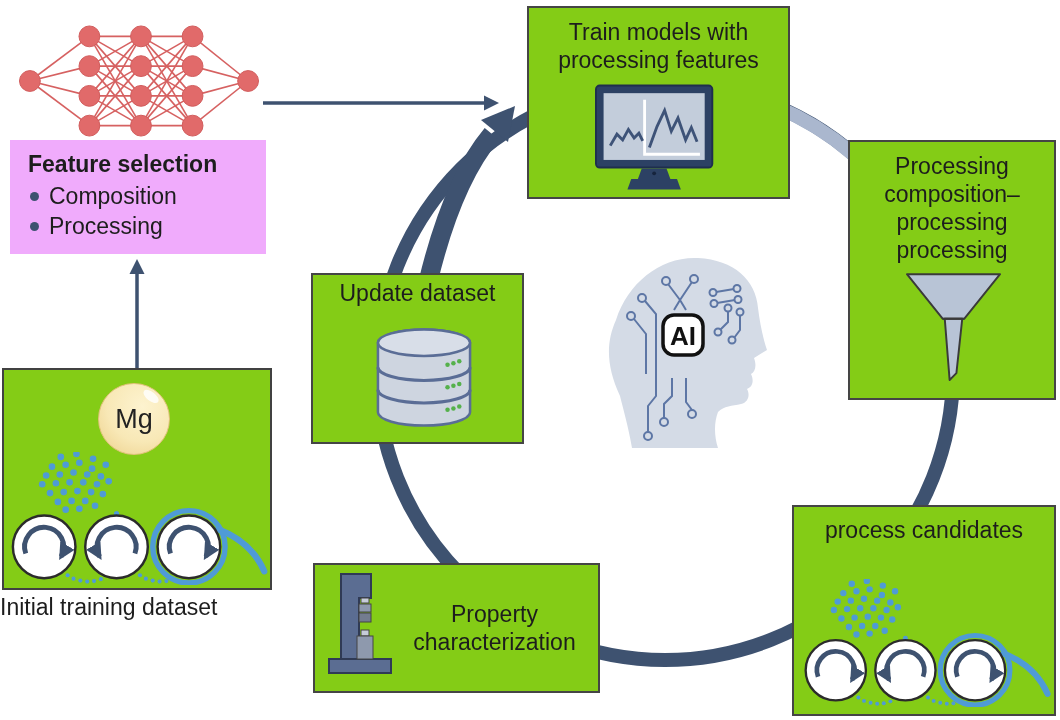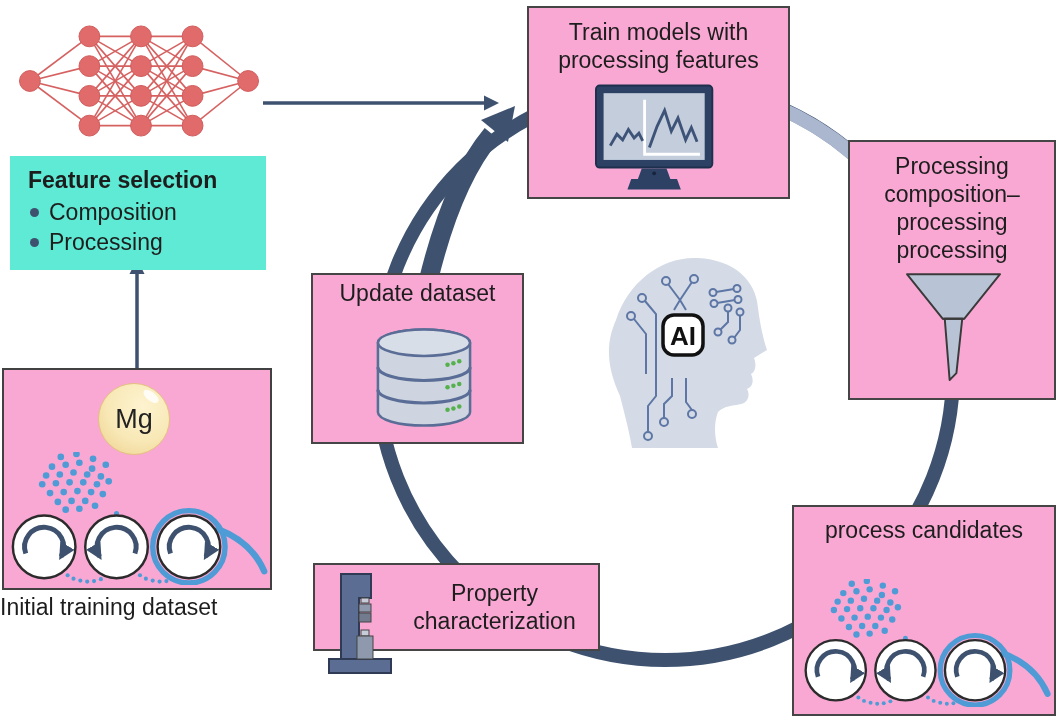--- a/index.html
+++ b/index.html
@@ -1,46 +1,46 @@
 <!DOCTYPE html>
 <html><head>
 <meta charset="utf-8">
 <style>
   html,body{margin:0;padding:0;background:#fff;}
   .canvas{position:relative;width:1060px;height:720px;background:#ffffff;overflow:hidden;
           font-family:"Liberation Sans",sans-serif;color:#1d1d1d;}
   svg{display:block;}
   .bg-svg{position:absolute;left:0;top:0;}
-  .box{position:absolute;background:#f9a8d4;border:2px solid #454545;box-sizing:border-box;
+  .box{position:absolute;background:#84cc16;border:2px solid #454545;box-sizing:border-box;
        text-align:center;z-index:3;}
   .box .ln{display:block;font-size:23px;line-height:1.22;}
   .icon-abs{position:absolute;}
   #panel-feature{position:absolute;left:10px;top:140px;width:256px;height:114px;
-       background:#5eead4;z-index:3;padding:11px 0 0 18px;box-sizing:border-box;text-align:left;margin-top:16px;}
+       background:#f0abfc;z-index:3;padding:11px 0 0 18px;box-sizing:border-box;text-align:left;}
   #panel-feature .title{font-weight:bold;font-size:23px;margin-bottom:5px;}
   .bullet{display:flex;align-items:center;margin-top:3px;}
   .bullet .dot{width:9px;height:9px;border-radius:50%;background:#3e5270;margin:0 10px 0 2px;flex:0 0 auto;}
   .bullet span.txt{font-size:23px;}
   #nn-svg{position:absolute;left:18px;top:24px;z-index:2;}
   #box-initial{left:2px;top:368px;width:270px;height:222px;border-color:#414141;text-decoration:underline;}
   .elem{position:absolute;border-radius:50%;display:flex;align-items:center;justify-content:center;
         font-size:27px;color:#222;}
   .elem .hl{position:absolute;right:13%;top:11%;width:26%;height:13%;background:rgba(255,255,255,.8);
         border-radius:50%;transform:rotate(38deg);}
   #elem-mg{left:94px;top:13px;width:70px;height:70px;
         background:radial-gradient(circle at 62% 32%, #fdf3cf 0%, #f8e8b6 55%, #eccf8a 100%);
         border:1px solid #e3c27c;}
   #elem-zn{left:172px;top:19px;width:74px;height:74px;
         background:radial-gradient(circle at 64% 30%, #ebce7a 0%, #d9b145 55%, #c0952f 100%);
         border:1px solid #b08a28;}
   #lbl-initial{position:absolute;left:0;top:594px;width:276px;font-size:23px;z-index:3;}
   #box-train{left:527px;top:6px;width:263px;height:193px;padding-top:10px;}
   #box-recommend{left:848px;top:140px;width:208px;height:260px;padding-top:10px;}
   #box-synth{left:792px;top:505px;width:264px;height:211px;padding-top:9px;}
-  #box-prop{left:313px;top:563px;width:287px;height:88px;}
+  #box-prop{left:313px;top:563px;width:287px;height:130px;}
   #prop-text{position:absolute;left:84px;right:8px;top:0;bottom:0;display:flex;flex-direction:column;
         justify-content:center;}
   #box-update{left:311px;top:273px;width:213px;height:171px;padding-top:4px;}
   #ai-svg{position:absolute;left:598px;top:246px;z-index:2;}
   .defs-hidden{position:absolute;width:0;height:0;overflow:hidden;}
 </style>
 </head>
 <body>
 
 <div class="canvas">

